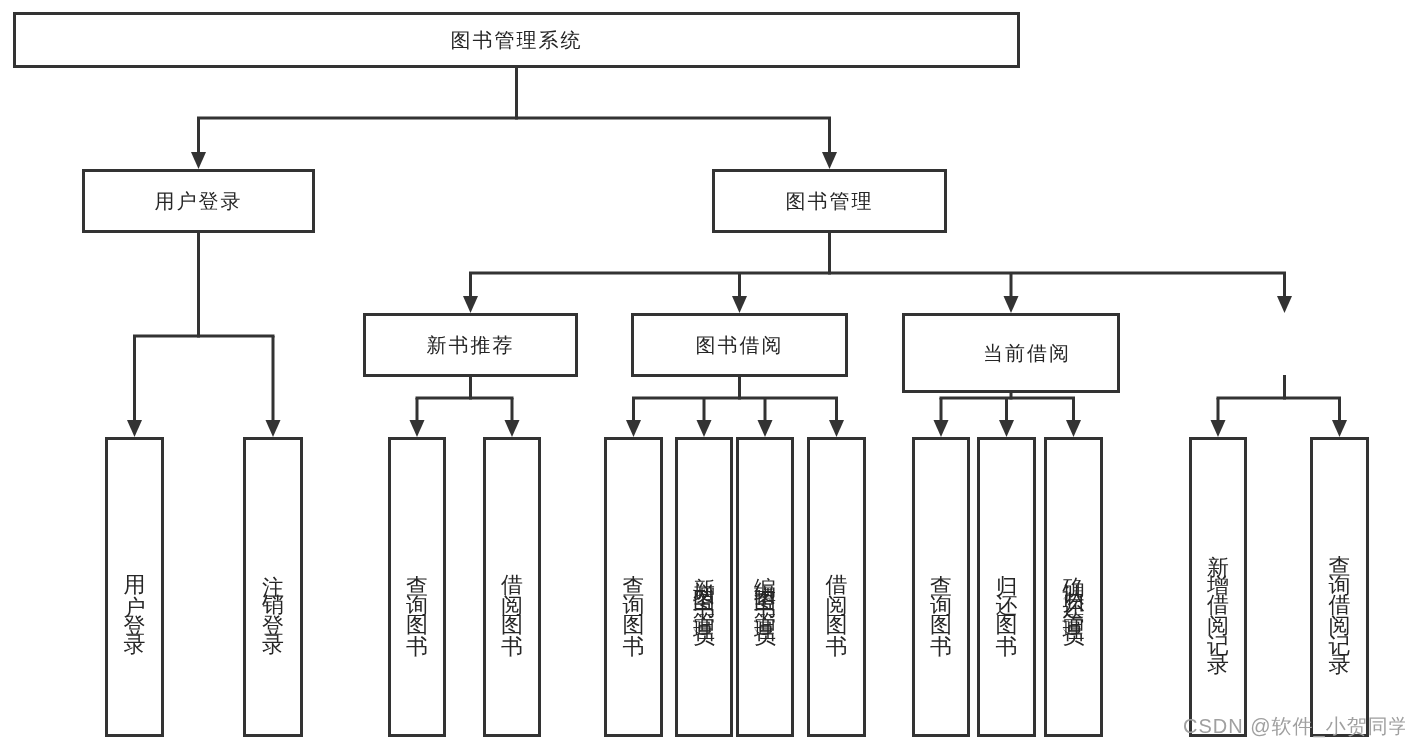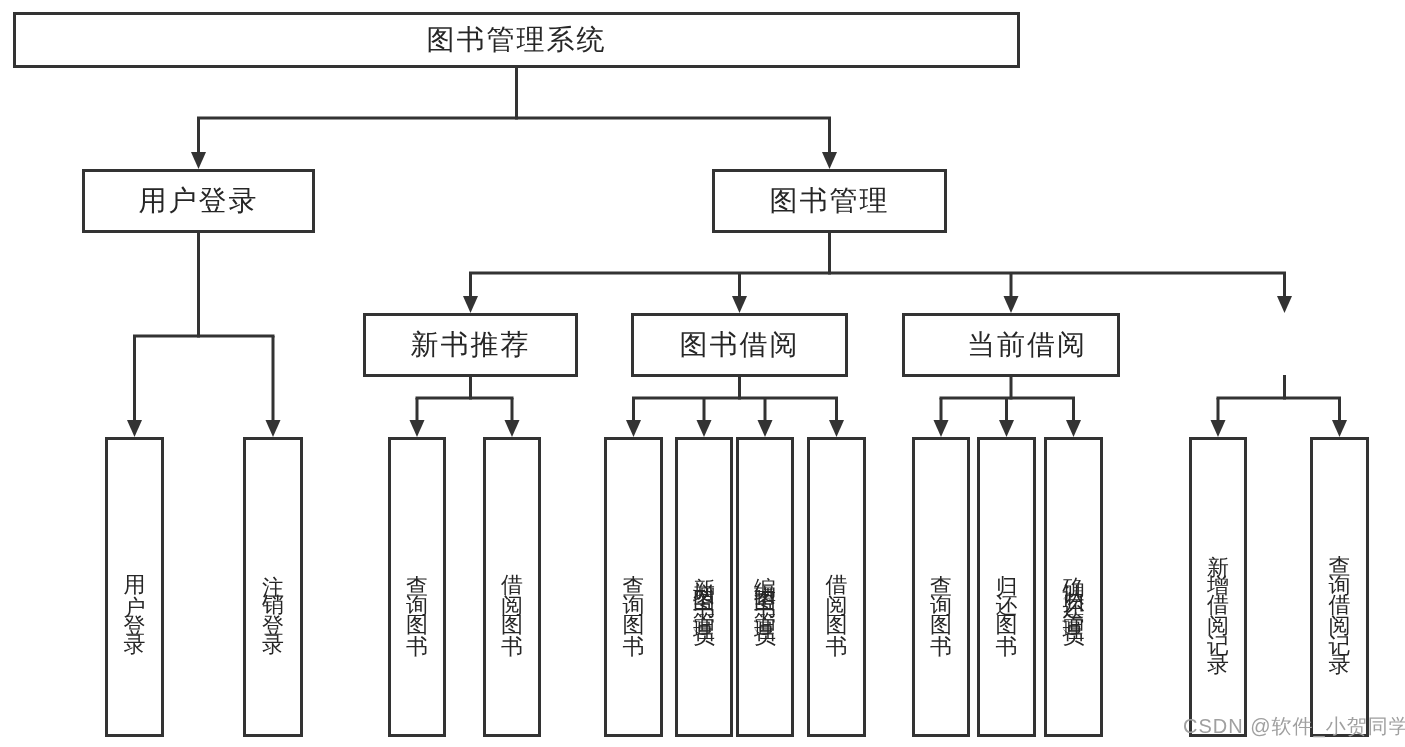--- a/index.html
+++ b/index.html
@@ -6,21 +6,21 @@
   .stage{
     position:relative;width:1405px;height:747px;background:var(--bg,#fff);
     font-family:"Liberation Sans","DejaVu Sans",sans-serif;overflow:hidden;
   }
   .stage svg{position:absolute;left:0;top:0;}
   .box{
     position:absolute;box-sizing:border-box;border:3px solid var(--line,#333);
     background:#fff;display:flex;align-items:center;justify-content:center;
     color:var(--text,#262626);z-index:2;
   }
-  .h-box{font-size:28px;letter-spacing:2px;font-weight:500;}
+  .h-box{font-size:20px;letter-spacing:2px;font-weight:500;}
   .v-box{writing-mode:vertical-rl;text-orientation:mixed;font-size:22px;font-weight:500;}
   .v-short{letter-spacing:20px;padding-top:20px;}
   .v-long{letter-spacing:7px;padding-top:7px;}
   .watermark{
     position:absolute;left:1183px;top:713px;z-index:3;
     font-size:20px;letter-spacing:1px;color:var(--wm,#a0a0a0);white-space:nowrap;
   }
 </style>
 </head>
 <body>
@@ -84,21 +84,21 @@
       </g>
   </svg>
 
   <div class="box h-box" style="left:13px;top:12px;width:1007px;height:56px;">图书管理系统</div>
 
   <div class="box h-box" style="left:82px;top:169px;width:233px;height:64px;">用户登录</div>
   <div class="box h-box" style="left:363px;top:313px;width:215px;height:64px;">新书推荐</div>
 
   <div class="box h-box" style="left:712px;top:169px;width:235px;height:64px;">图书管理</div>
   <div class="box h-box" style="left:631px;top:313px;width:217px;height:64px;text-align:right;">图书借阅</div>
-  <div class="box h-box" style="left:902px;top:313px;width:218px;height:64px;padding-left:32px;">当前借阅</div>
+  <div class="box h-box" style="left:902px;top:313px;width:218px;height:80px;padding-left:32px;">当前借阅</div>
 
   <div class="box v-box v-short" style="left:105px;top:437px;width:59px;height:300px;">用户登录</div>
   <div class="box v-box v-short" style="left:243px;top:437px;width:60px;height:300px;">注销登录</div>
 
   <div class="box v-box v-short" style="left:388px;top:437px;width:58px;height:300px;">查询图书</div>
   <div class="box v-box v-short" style="left:483px;top:437px;width:58px;height:300px;">借阅图书</div>
 
   <div class="box v-box v-short" style="left:604px;top:437px;width:59px;height:300px;">查询图书</div>
   <div class="box v-box v-long" style="left:675px;top:437px;width:58px;height:300px;">新增图书（管理员）</div>
   <div class="box v-box v-long" style="left:736px;top:437px;width:58px;height:300px;">编辑图书（管理员）</div>

